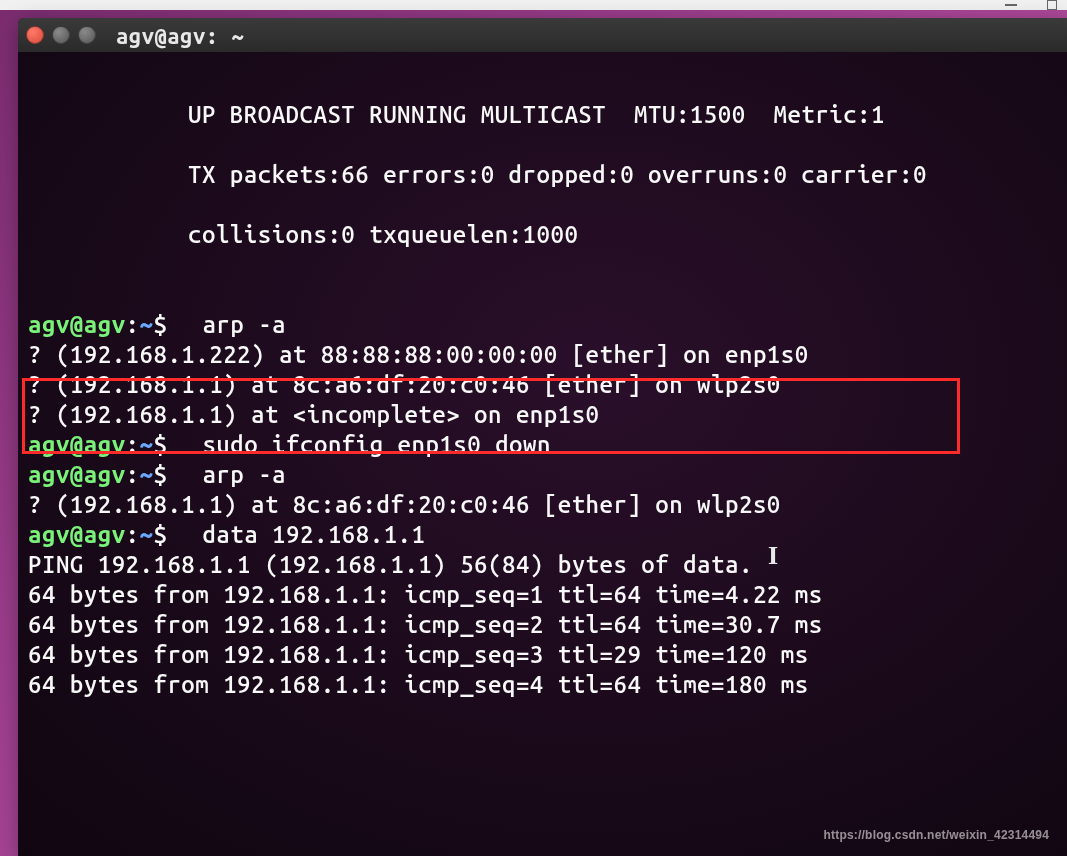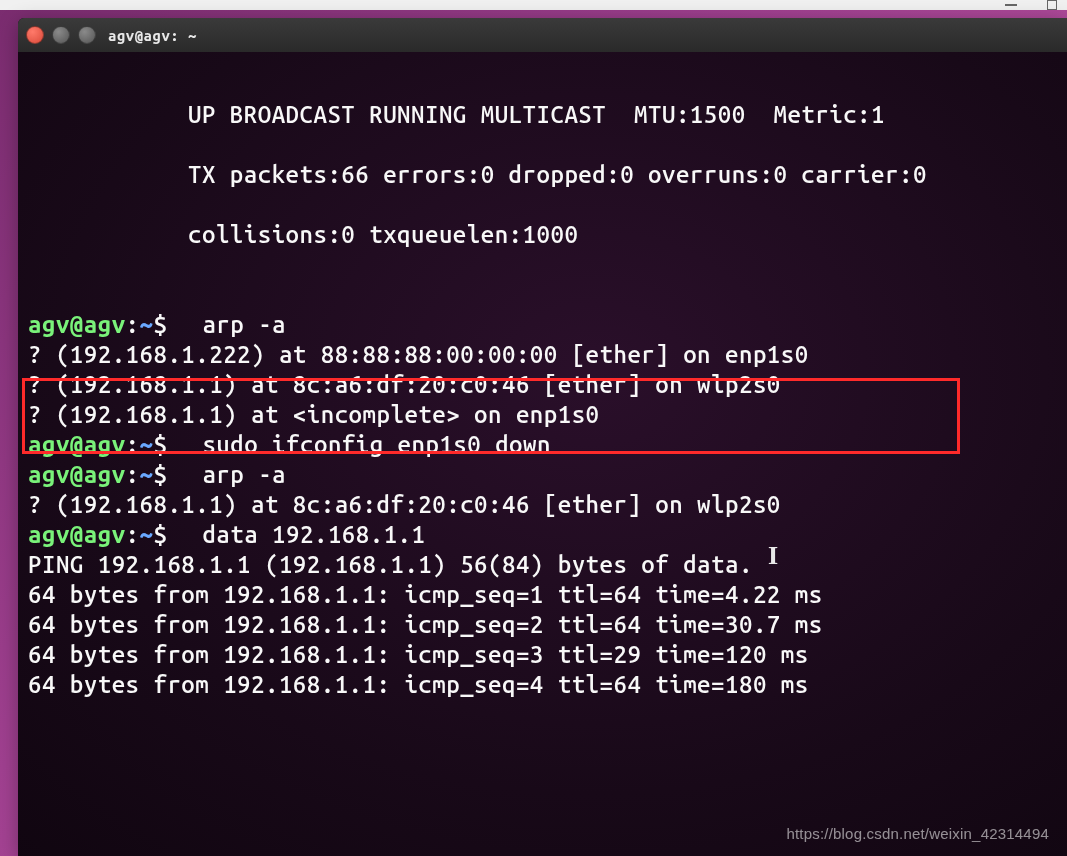--- a/index.html
+++ b/index.html
@@ -45,23 +45,23 @@
   .tb-btn {
     width: 18px; height: 18px; border-radius: 50%;
     display: inline-block;
     border: 1px solid rgba(0,0,0,0.4);
   }
   .tb-close { background: radial-gradient(circle at 35% 30%, #ff7a6a, #d94a3a); }
   .tb-min   { background: radial-gradient(circle at 35% 30%, #8a8a8a, #555); }
   .tb-max   { background: radial-gradient(circle at 35% 30%, #8a8a8a, #555); }
   .tb-title {
     color: #e8e8e8;
-    font-size: 15px;
+    font-size: 22px;
     font-weight: 600;
-    margin-left: 4px;
+    margin-left: 12px;
     letter-spacing: 0.5px;
   }
   .term-body {
     padding: 18px 8px 40px 10px;
     font-size: 24px;
     line-height: 1.25;
     color: #f8f8f8;
     white-space: pre;
     letter-spacing: 0.5px;
     font-weight: 550;
@@ -81,22 +81,23 @@
     position: absolute;
     border: 3px solid #ff2a2a;
     pointer-events: none;
   }
   .watermark {
     position: absolute;
     bottom: 14px;
     right: 18px;
     color: rgba(255,255,255,0.55);
     font-family: Arial, sans-serif;
-    font-size: 15px;
+    font-size: 12px;
     letter-spacing: 0.2px;
+    font-weight: bold;
   }
   .cursor-i {
     position: absolute;
     font-family: serif;
     color: #e8e8e8;
     font-size: 26px;
   }
 </style>
 </head>
 <body>

